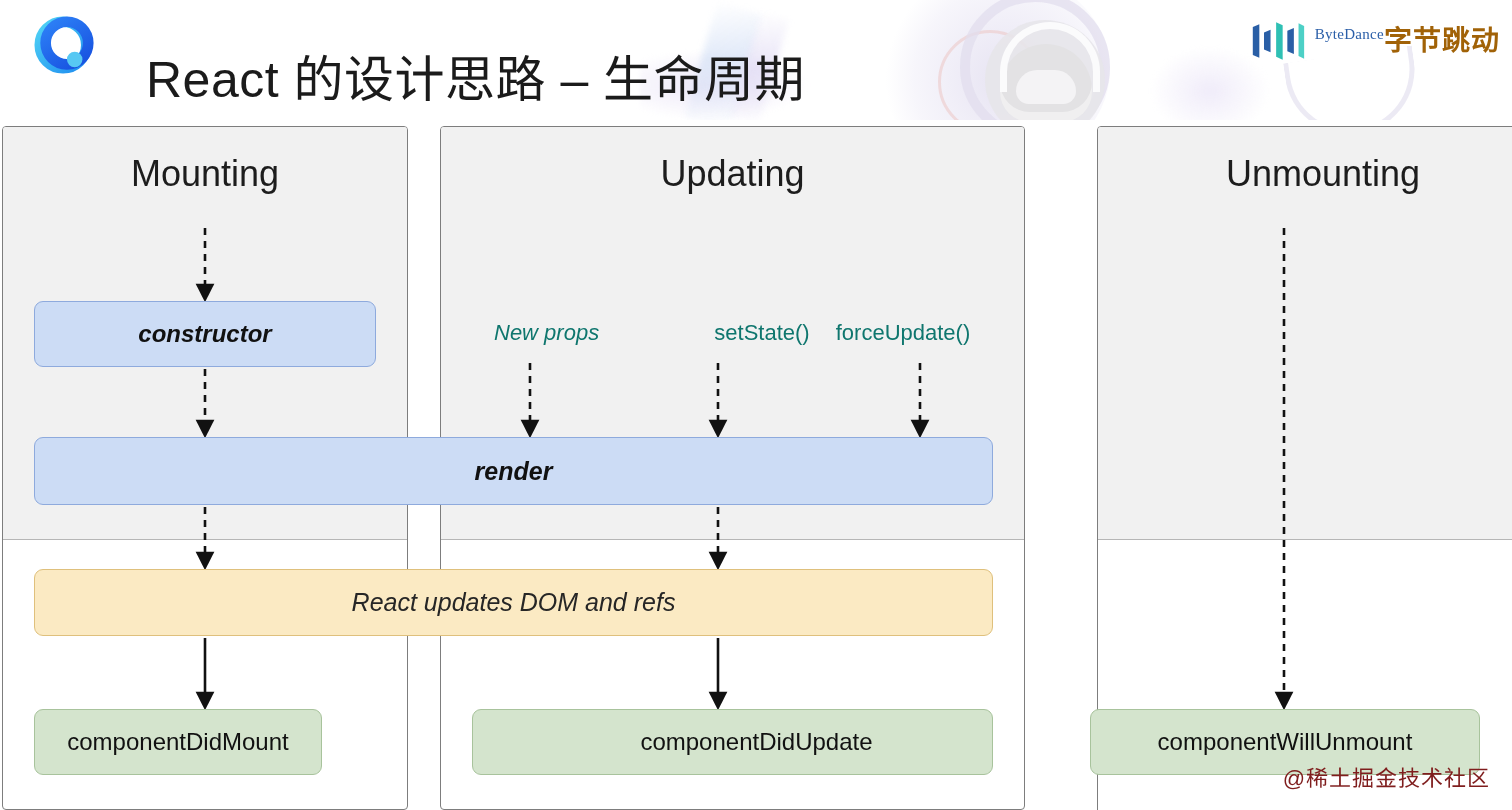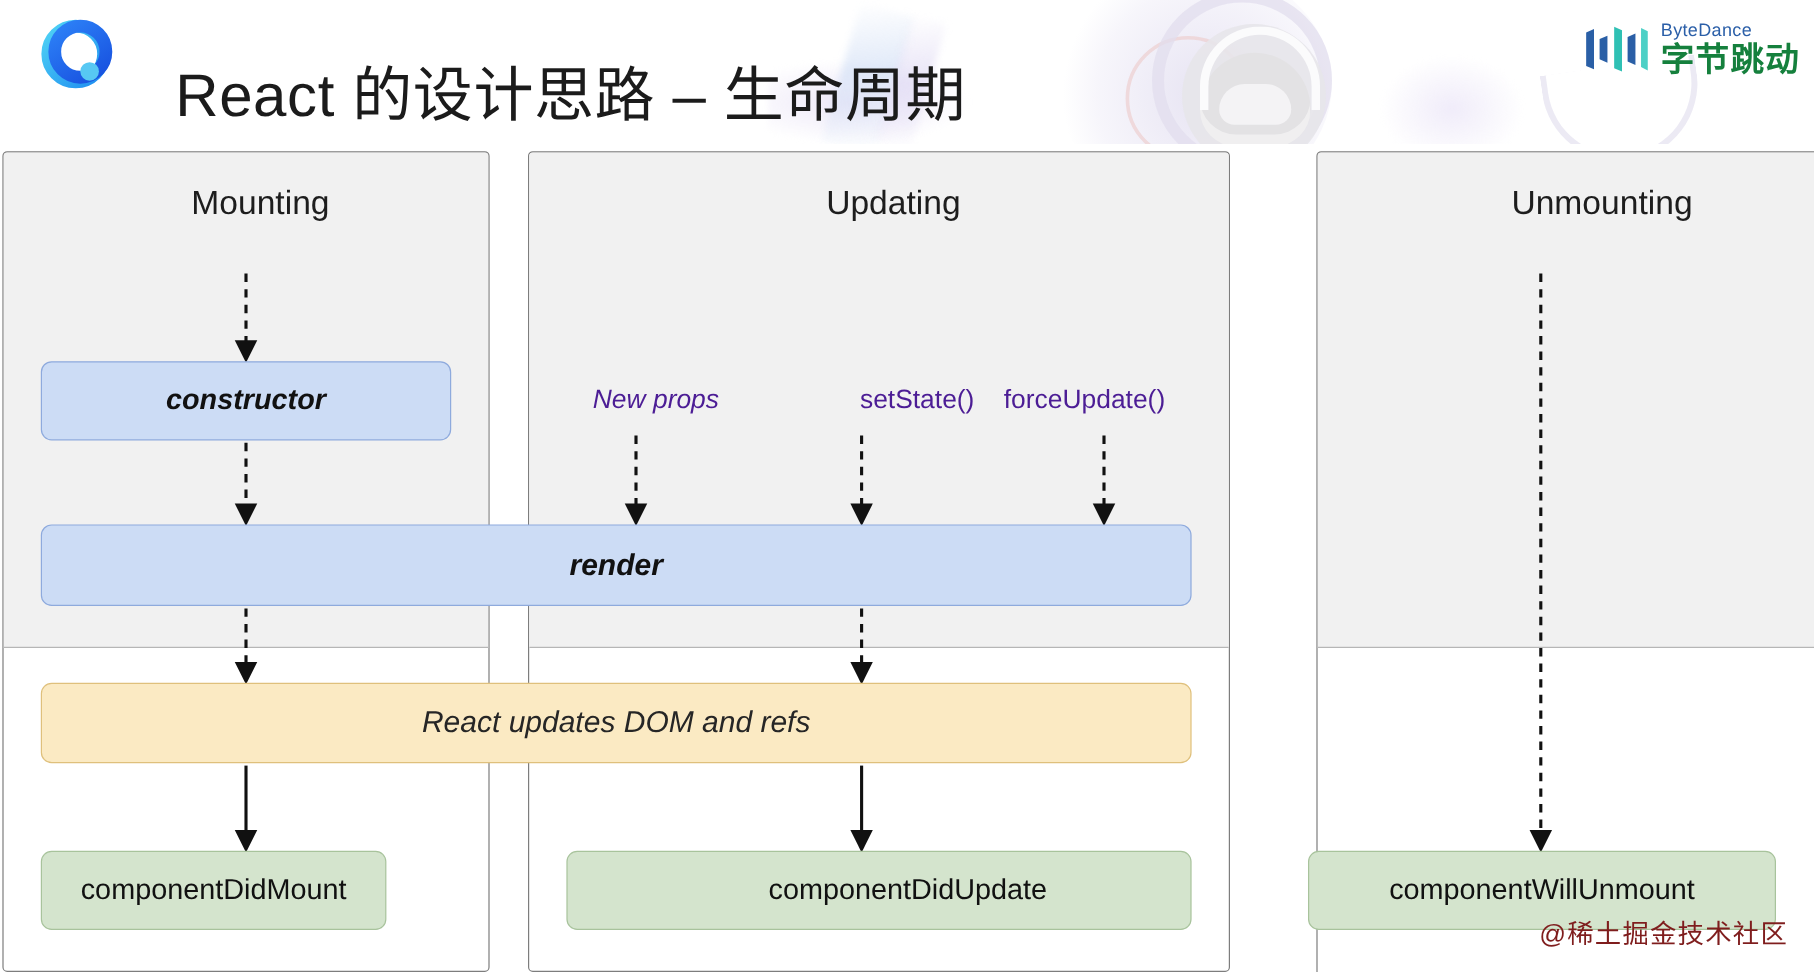--- a/index.html
+++ b/index.html
@@ -132,31 +132,31 @@
 
   .bd-logo {
     position: absolute;
     right: 12px; top: 12px;
     height: 58px;
     display: flex;
     align-items: center;
     gap: 9px;
   }
   .bd-mark { width: 56px; height: 42px; }
-  .bd-words { display: flex; flex-direction: column; line-height: 1; }
+  .bd-words { display: flex; flex-direction: row; line-height: 1; font-family: Liberation Serif, serif; }
   .bd-en {
     font-size: 15px;
     color: #2b5fa8;
     letter-spacing: .3px;
     font-weight: 500;
     margin-bottom: 3px;
   }
   .bd-cn {
     font-size: 28px;
-    color: #15803d;
+    color: #a16207;
     letter-spacing: 1px;
     font-weight: 700;
     white-space: nowrap;
   }
 
   
   .diagram {
     position: absolute;
     left: 0; top: 120px;
     width: 1512px;
@@ -177,24 +177,23 @@
     height: 413px;
     background: #f1f1f1;
     border-bottom: 1.5px solid #b6b6b6;
     box-sizing: border-box;
   }
   .panel-title {
     position: absolute;
     left: 0; top: 26px;
     width: 100%;
     text-align: center;
-    font-size: 28px;
+    font-size: 36px;
     color: #1d1d1d;
     font-weight: 400;
-    padding-left: 12px;
   }
 
   #panel-mounting   { left: 2px;    top: 6px;  width: 406px;  height: 684px; }
   #panel-updating   { left: 440px;  top: 6px;  width: 585px;  height: 684px; }
   #panel-unmounting { left: 1097px; top: 6px;  width: 452px;  height: 768px; }
 
   
   .node {
     position: absolute;
     box-sizing: border-box;
@@ -215,24 +214,24 @@
   #node-render       { left: 34px;   top: 317px; width: 959px;  height: 68px; font-size: 25px;}
   #node-react-updates{ left: 34px;   top: 449px; width: 959px;  height: 67px; }
   #node-did-mount    { left: 34px;   top: 589px; width: 288px;  height: 66px; }
   #node-did-update   { left: 472px;  top: 589px; width: 521px;  height: 66px; padding-left: 48px; }
   #node-will-unmount { left: 1090px; top: 589px; width: 390px;  height: 66px; text-align: right; }
 
   
   .trigger {
     position: absolute;
     font-size: 22px;
-    color: #4c1d95;
+    color: #0f766e;
     white-space: nowrap;
     z-index: 4;
-    text-align: right;
+    text-align: center;
   }
   .trigger.italic { font-style: italic; }
   #trig-newprops   { left: 494px; top: 200px; width: 104px; }
   #trig-setstate   { left: 668px; top: 200px; width: 100px; margin-left: 44px; }
   #trig-force      { left: 835px; top: 200px; width: 136px; }
 
   
   .arrows { position: absolute; left:0; top:0; width: 1512px; height: 690px; z-index: 3; }
 
   

